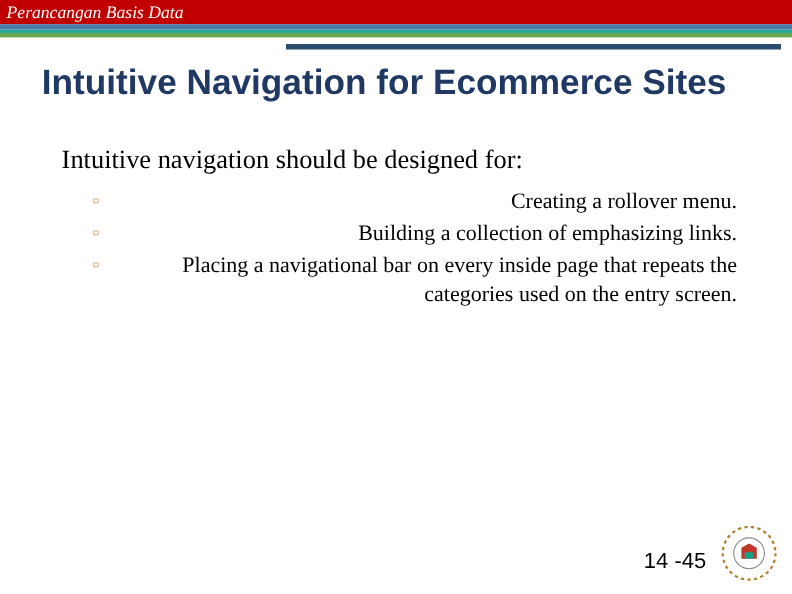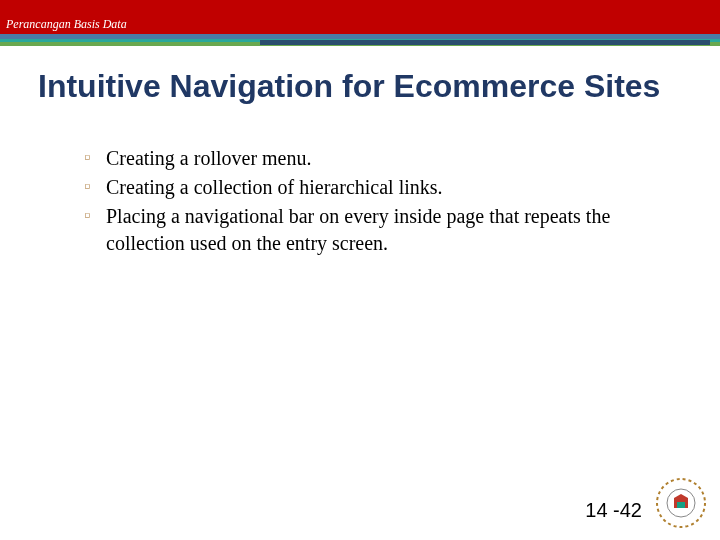--- a/index.html
+++ b/index.html
@@ -10,23 +10,23 @@
     font-family: Georgia, 'Times New Roman', serif;
     position: relative;
     overflow: hidden;
   }
   .header-bar {
     width: 100%;
     height: 22px;
     background: #c00000;
     color: #ffffff;
     font-style: italic;
-    font-size: 12px;
+    font-size: 16px;
     font-family: Georgia, serif;
-    padding: 17px 6px;
+    padding: 3px 6px;
   }
   .accent-stripe {
     width: 100%;
     height: 12px;
     display: flex;
     flex-direction: column;
   }
   .stripe-blue { height: 5px; background: #4a7ba6; }
   .stripe-teal { height: 3px; background: #2aa89c; }
   .stripe-green { height: 4px; background: #6aa84f; }
@@ -49,20 +49,21 @@
     margin: 40px 50px 0 56px;
   }
   .lead {
     font-size: 24px;
     color: #000;
     margin-bottom: 10px;
   }
   ul.bullets {
     list-style: none;
     margin-left: 28px;
+    text-align: right;
   }
   ul.bullets li {
     font-size: 20px;
     color: #000;
     line-height: 1.35;
     padding-left: 22px;
     position: relative;
     margin-bottom: 2px;
   }
   ul.bullets li::before {
@@ -98,28 +99,29 @@
 <div class="accent-stripe">
   <div class="stripe-blue"></div>
   <div class="stripe-teal"></div>
   <div class="stripe-green"></div>
 </div>
 <div class="underline-bar"></div>
 
 <h1 class="slide-title">Intuitive Navigation for Ecommerce Sites</h1>
 
 <div class="content">
+  <p class="lead">Intuitive navigation should be designed for:</p>
   <ul class="bullets">
     <li>Creating a rollover menu.</li>
-    <li>Creating a collection of hierarchical links.</li>
-    <li>Placing a navigational bar on every inside page that repeats the collection used on the entry screen.</li>
+    <li>Building a collection of emphasizing links.</li>
+    <li>Placing a navigational bar on every inside page that repeats the categories used on the entry screen.</li>
   </ul>
 </div>
 
-<div class="page-num">14 -42</div>
+<div class="page-num">14 -45</div>
 
 <div class="logo">
   <svg viewBox="0 0 54 54">
     <circle cx="27" cy="27" r="24" fill="none" stroke="#b08030" stroke-width="2" stroke-dasharray="3 3"></circle>
     <circle cx="27" cy="27" r="14" fill="#ffffff" stroke="#888" stroke-width="1"></circle>
     <path d="M20 22 L27 18 L34 22 L34 32 L20 32 Z" fill="#c0392b"></path>
     <path d="M23 26 L31 26 L31 32 L23 32 Z" fill="#16a085"></path>
   </svg>
 </div>
 

